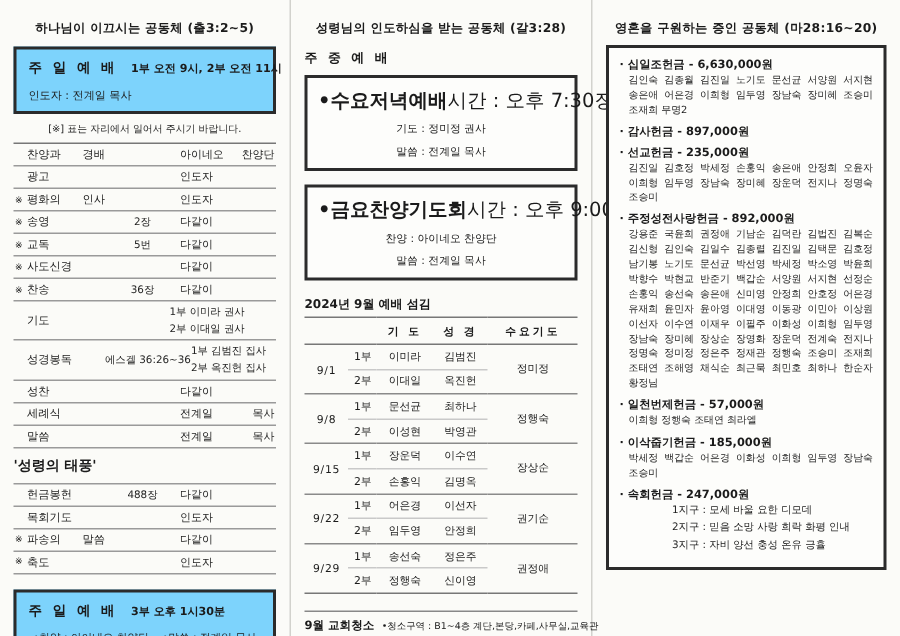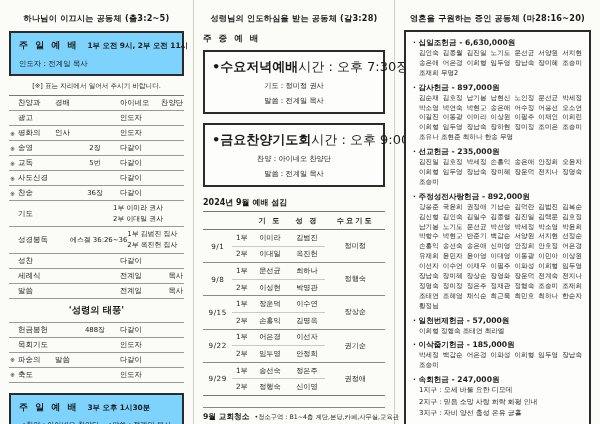--- a/index.html
+++ b/index.html
@@ -25,21 +25,21 @@
   .svc-line2 { display:flex; justify-content:space-between; margin-top:6px; font-size:7.1px; padding:0 3px; }
   .note { font-size:6.6px; text-align:center; margin:6px 0 4px; }
 
   .wtable { border-top:1px solid #777; }
   .wrow { display:flex; align-items:center; border-bottom:1px solid #9a9a9a; padding:2px 1px; min-height:13.5px; }
   .star { width:8px; font-size:6px; flex:none; }
   .wlabel { width:52px; flex:none; text-align:justify; text-align-last:justify; font-size:7.5px; }
   .wmid { flex:1; text-align:center; font-size:6.9px; white-space:nowrap; }
   .wwho { width:63px; flex:none; text-align:justify; text-align-last:justify; font-size:7.3px; }
   .wwho2 { width:70px; flex:none; font-size:6.9px; line-height:1.55; text-align:left; }
-  .sermon-row { border-bottom:1px solid #9a9a9a; text-align:center; font-weight:bold; font-size:9.3px; padding:5px 0; }
+  .sermon-row { border-bottom:1px solid #9a9a9a; text-align:left; font-weight:bold; font-size:9.3px; padding:5px 0; }
 
   
   .mid-head { font-weight:bold; font-size:8.6px; margin:9px 0 5px; letter-spacing:2px; }
   .mid-head2 { font-weight:bold; font-size:8px; margin:10px 0 3px; }
   .mid-box { border:2px solid #2b2b2b; padding:6px 7px; margin-bottom:9px; background:#fdfdfb; }
   .mb-row { display:flex; justify-content:space-between; font-size:13px; white-space:nowrap; }
   .mb-name { font-weight:bold; }
   .mb-center { text-align:center; margin-top:5px; font-size:7.2px; }
 
   .serving-table { width:100%; border-collapse:collapse; font-size:7.2px; margin-top:3px; }
@@ -58,21 +58,21 @@
   .cl-item { padding:4.5px 0 4.5px 4px; font-size:6.7px; white-space:nowrap; }
   .cl-item:nth-child(-n+2) { border-bottom:1px solid #bdbdbd; }
   .cl-item::before { content:"·  "; }
 
   
   .offer-box { border:2px solid #2b2b2b; margin-top:6px; padding:6px 7px 5px; background:#fdfdfb; }
   .osec { margin-bottom:4px; }
   .otitle { font-weight:bold; font-size:7.6px; }
   .otitle::before { content:"·  "; }
   .onames { font-size:6.6px; line-height:1.5; text-align:justify; padding-left:6px; margin-top:1px; word-break:keep-all; }
-  .oline { font-size:6.9px; padding-left:6px; line-height:1.65; }
+  .oline { font-size:6.9px; padding-left:6px; line-height:1.65;margin-left:29px; }
 </style>
 </head>
 <body>
 
 <div class="page">
 
   <div class="col col-left">
     <div class="col-title">하나님이 이끄시는 공동체 (출3:2~5)</div>
 
     <div class="svc-box">
@@ -322,21 +322,20 @@
   <div class="col col-right">
     <div class="col-title">영혼을 구원하는 증인 공동체 (마28:16~20)</div>
 
     <div class="offer-box">
       <div class="osec">
         <div class="otitle">십일조헌금 - 6,630,000원</div>
         <div class="onames">김인숙 김종월 김진일 노기도 문선균 서양원 서지현 송은애 어은경 이희형 임두영 장남숙 장미혜 조승미 조재희 무명2</div>
       </div>
       <div class="osec">
         <div class="otitle">감사헌금 - 897,000원</div>
-        <div class="onames">김순재 김호정 남기봉 남현신 노인정 문선균 박세정 박소영 박연숙 박현교 송은애 어수정 어용선 오소연 이길진 이동광 이미라 이상원 이필주 이재인 이희린 이희형 임두영 장남숙 장하현 정미정 조미은 조승미 조유나 조현준 최하나 한송 무명</div>
       </div>
       <div class="osec">
         <div class="otitle">선교헌금 - 235,000원</div>
         <div class="onames">김진일 김호정 박세정 손홍익 송은애 안정희 오윤자 이희형 임두영 장남숙 장미혜 장운덕 전지나 정명숙 조승미</div>
       </div>
       <div class="osec">
         <div class="otitle">주정성전사랑헌금 - 892,000원</div>
         <div class="onames">강용준 국윤희 권정애 기남순 김덕란 김법진 김복순 김신형 김인숙 김일수 김종렬 김진일 김택문 김호정 남기봉 노기도 문선균 박선영 박세정 박소영 박윤희 박향수 박현교 반준기 백갑순 서양원 서지현 선정순 손홍익 송선숙 송은애 신미영 안정희 안호정 어은경 유재희 윤민자 윤아영 이대영 이동광 이민아 이상원 이선자 이수연 이재우 이필주 이화성 이희형 임두영 장남숙 장미혜 장상순 장영화 장운덕 전계숙 전지나 정명숙 정미정 정은주 정재관 정행숙 조승미 조재희 조태연 조해영 채식순 최근묵 최민호 최하나 한순자 황정님</div>
       </div>
       <div class="osec">

